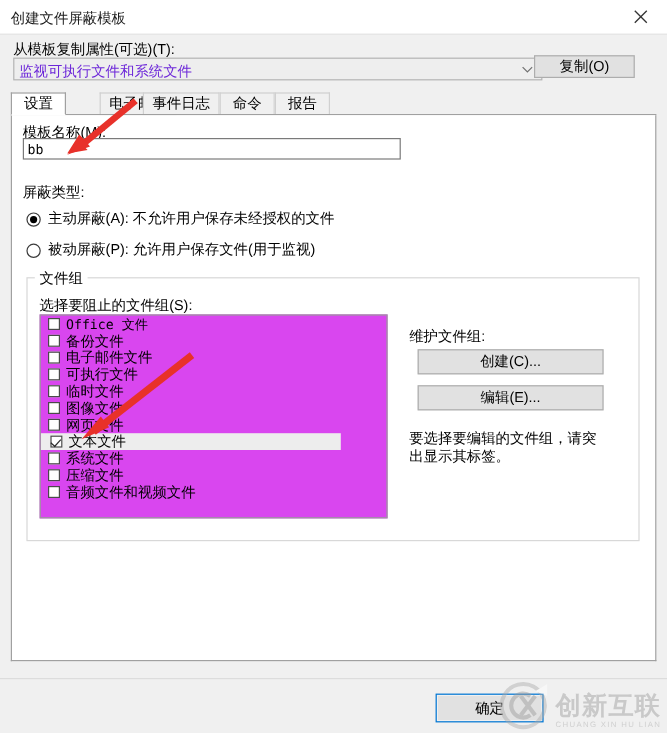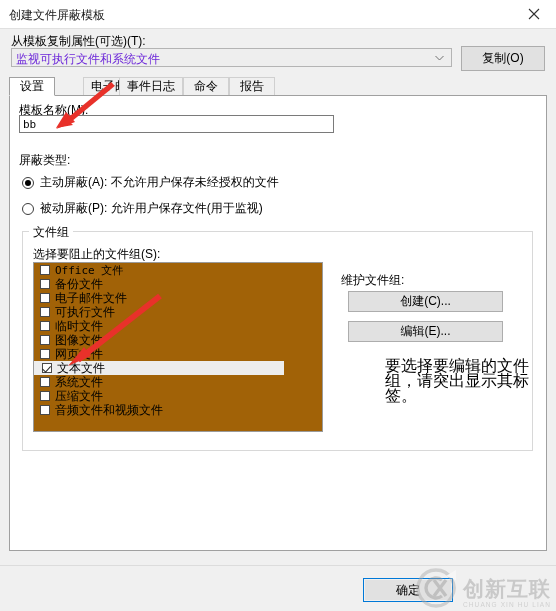--- a/index.html
+++ b/index.html
@@ -91,22 +91,22 @@
     font-size: 12px;
     color: #000;
     display: flex;
     align-items: center;
     justify-content: center;
     cursor: default;
     white-space: nowrap;
   }
   #copy-btn {
     position: absolute;
-    left: 461px; top: 46px;
-    width: 84px; height: 25px;
+    left: 445px; top: 46px;
+    width: 84px; height: 19px;
   }
 
   
   #tabstrip {
     position: absolute;
     left: 9px; top: 77px;
     width: 538px; height: 19px;
   }
   .tab {
     position: absolute;
@@ -217,21 +217,21 @@
     padding: 0 4px;
     font-size: 12px;
     color: #000;
   }
   #listlabel { left: 33px; top: 246px; }
 
   #listbox {
     position: absolute;
     left: 33px; top: 262px;
     width: 290px; height: 170px;
-    background: #a16207;
+    background: #d946ef;
     border: 1px solid #9a9a9a;
     box-sizing: border-box;
     overflow: hidden;
   }
   .list-item {
     position: relative;
     height: 14px;
     display: flex;
     align-items: center;
     padding-left: 6px;
@@ -276,24 +276,23 @@
   }
   #edit-btn {
     position: absolute;
     left: 348px; top: 321px;
     width: 155px; height: 21px;
   }
   #hint-text {
     position: absolute;
     left: 341px; top: 358px;
     width: 160px;
-    font-size: 16px;
+    font-size: 12px;
     color: #000;
     line-height: 15px;
-    margin-left: 44px;
   }
 
   
   #footer-sep {
     position: absolute;
     left: 0; top: 565px;
     width: 556px; height: 1px;
     background: #dcdcdc;
   }
   #ok-btn {

